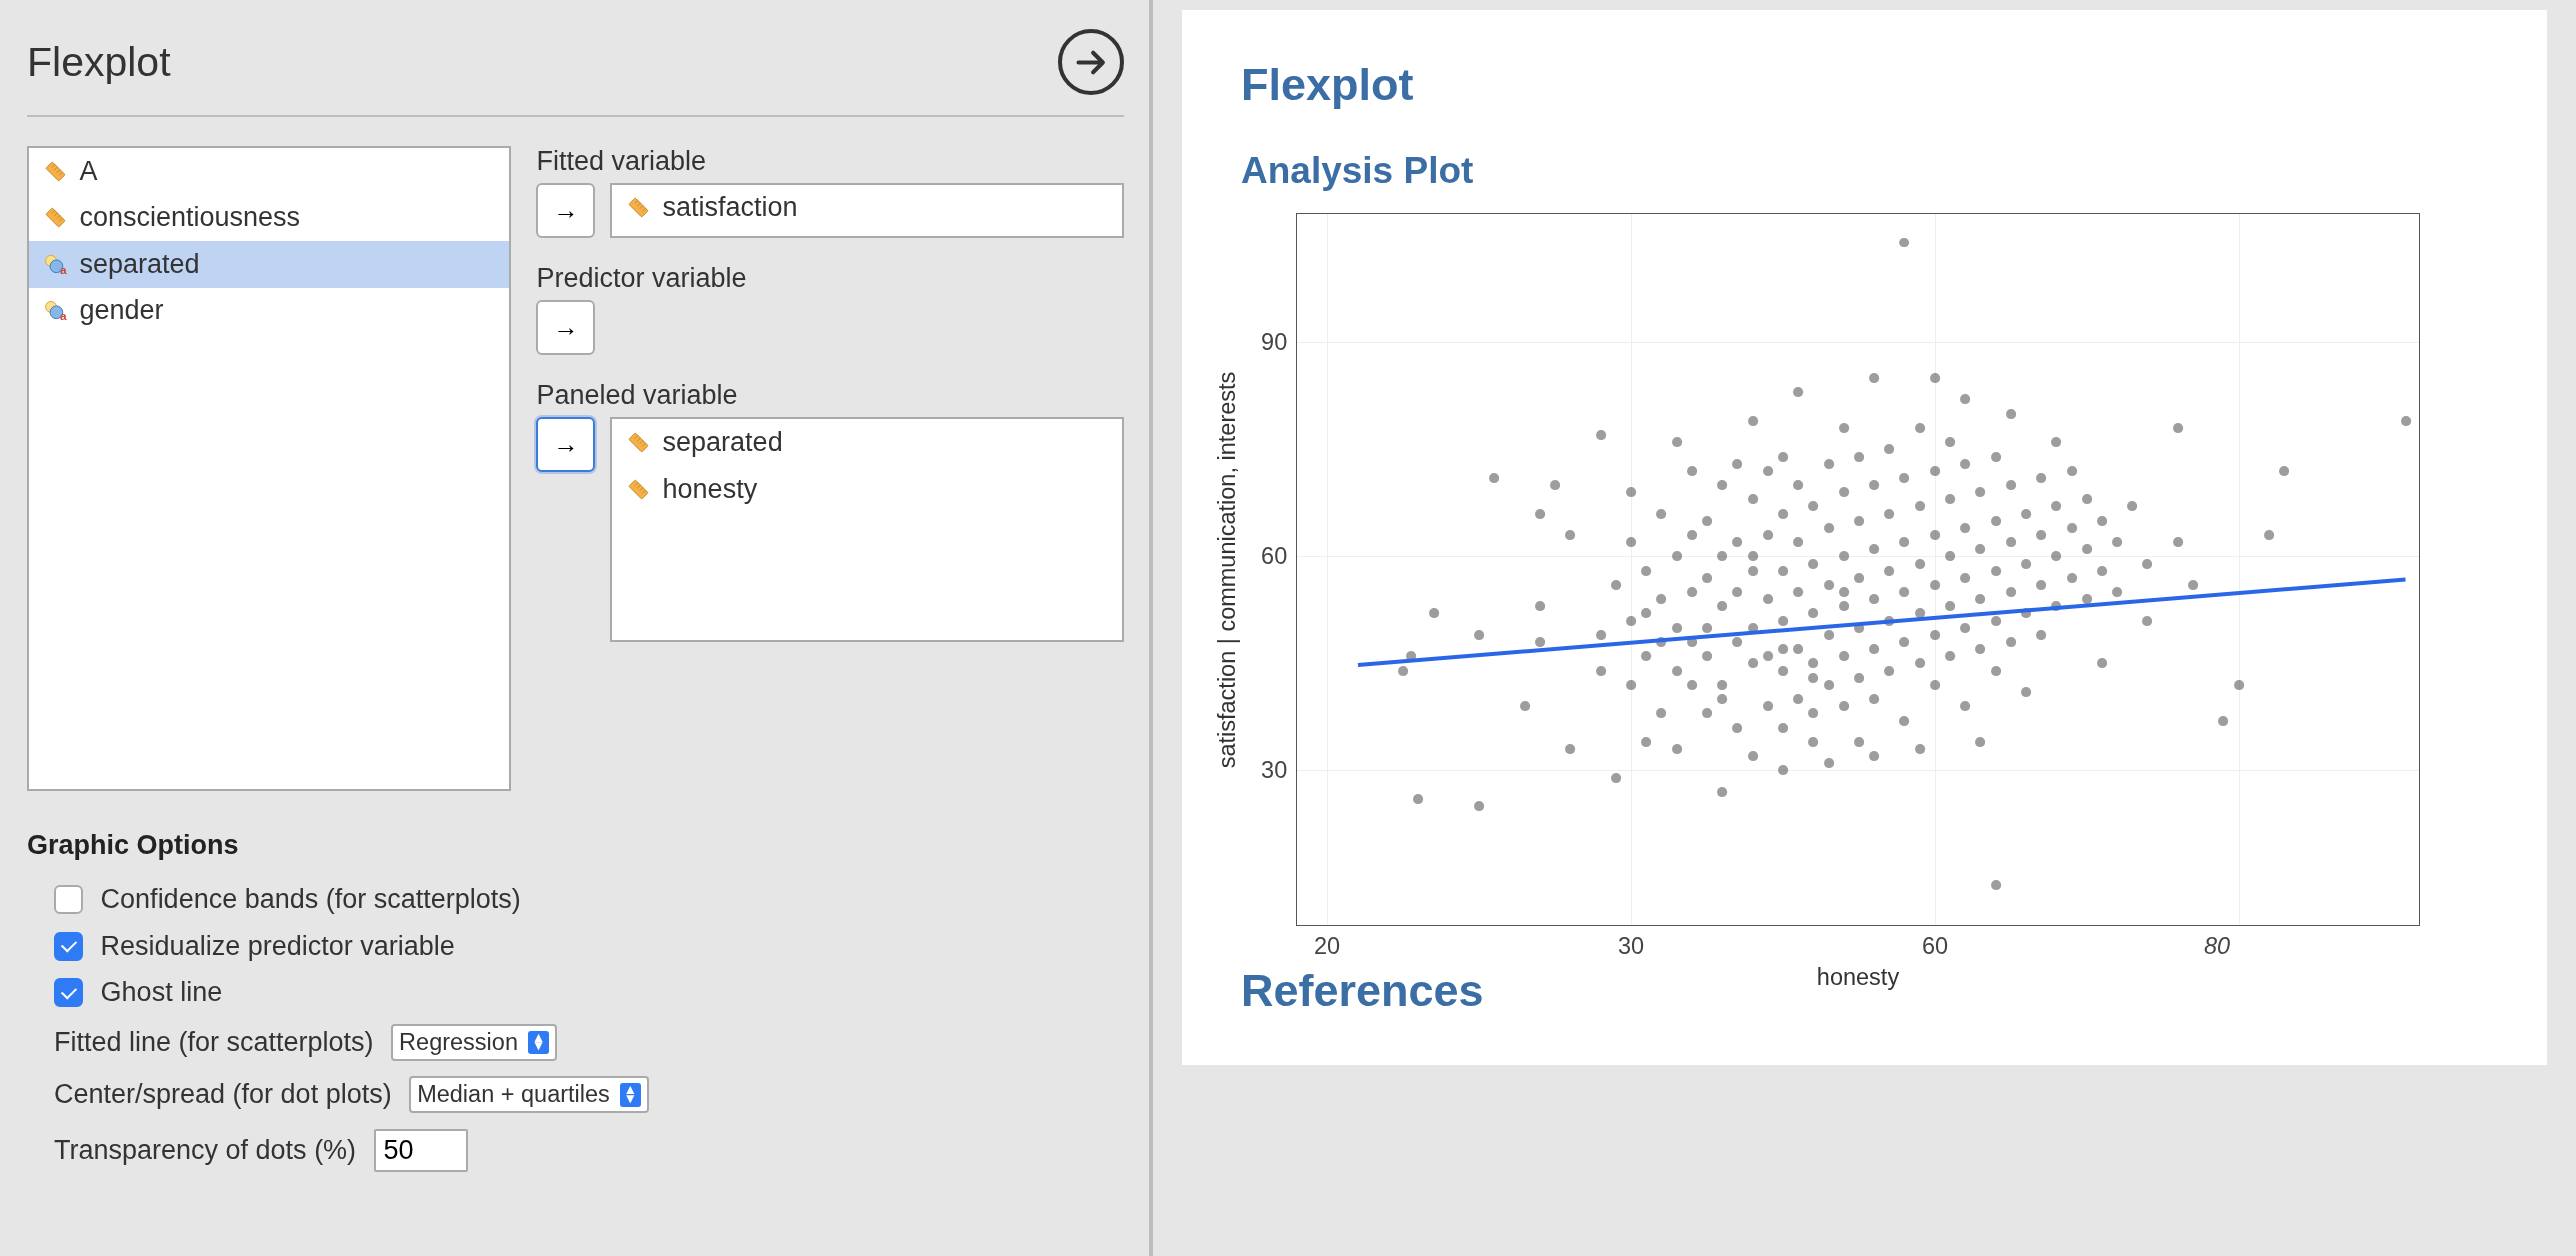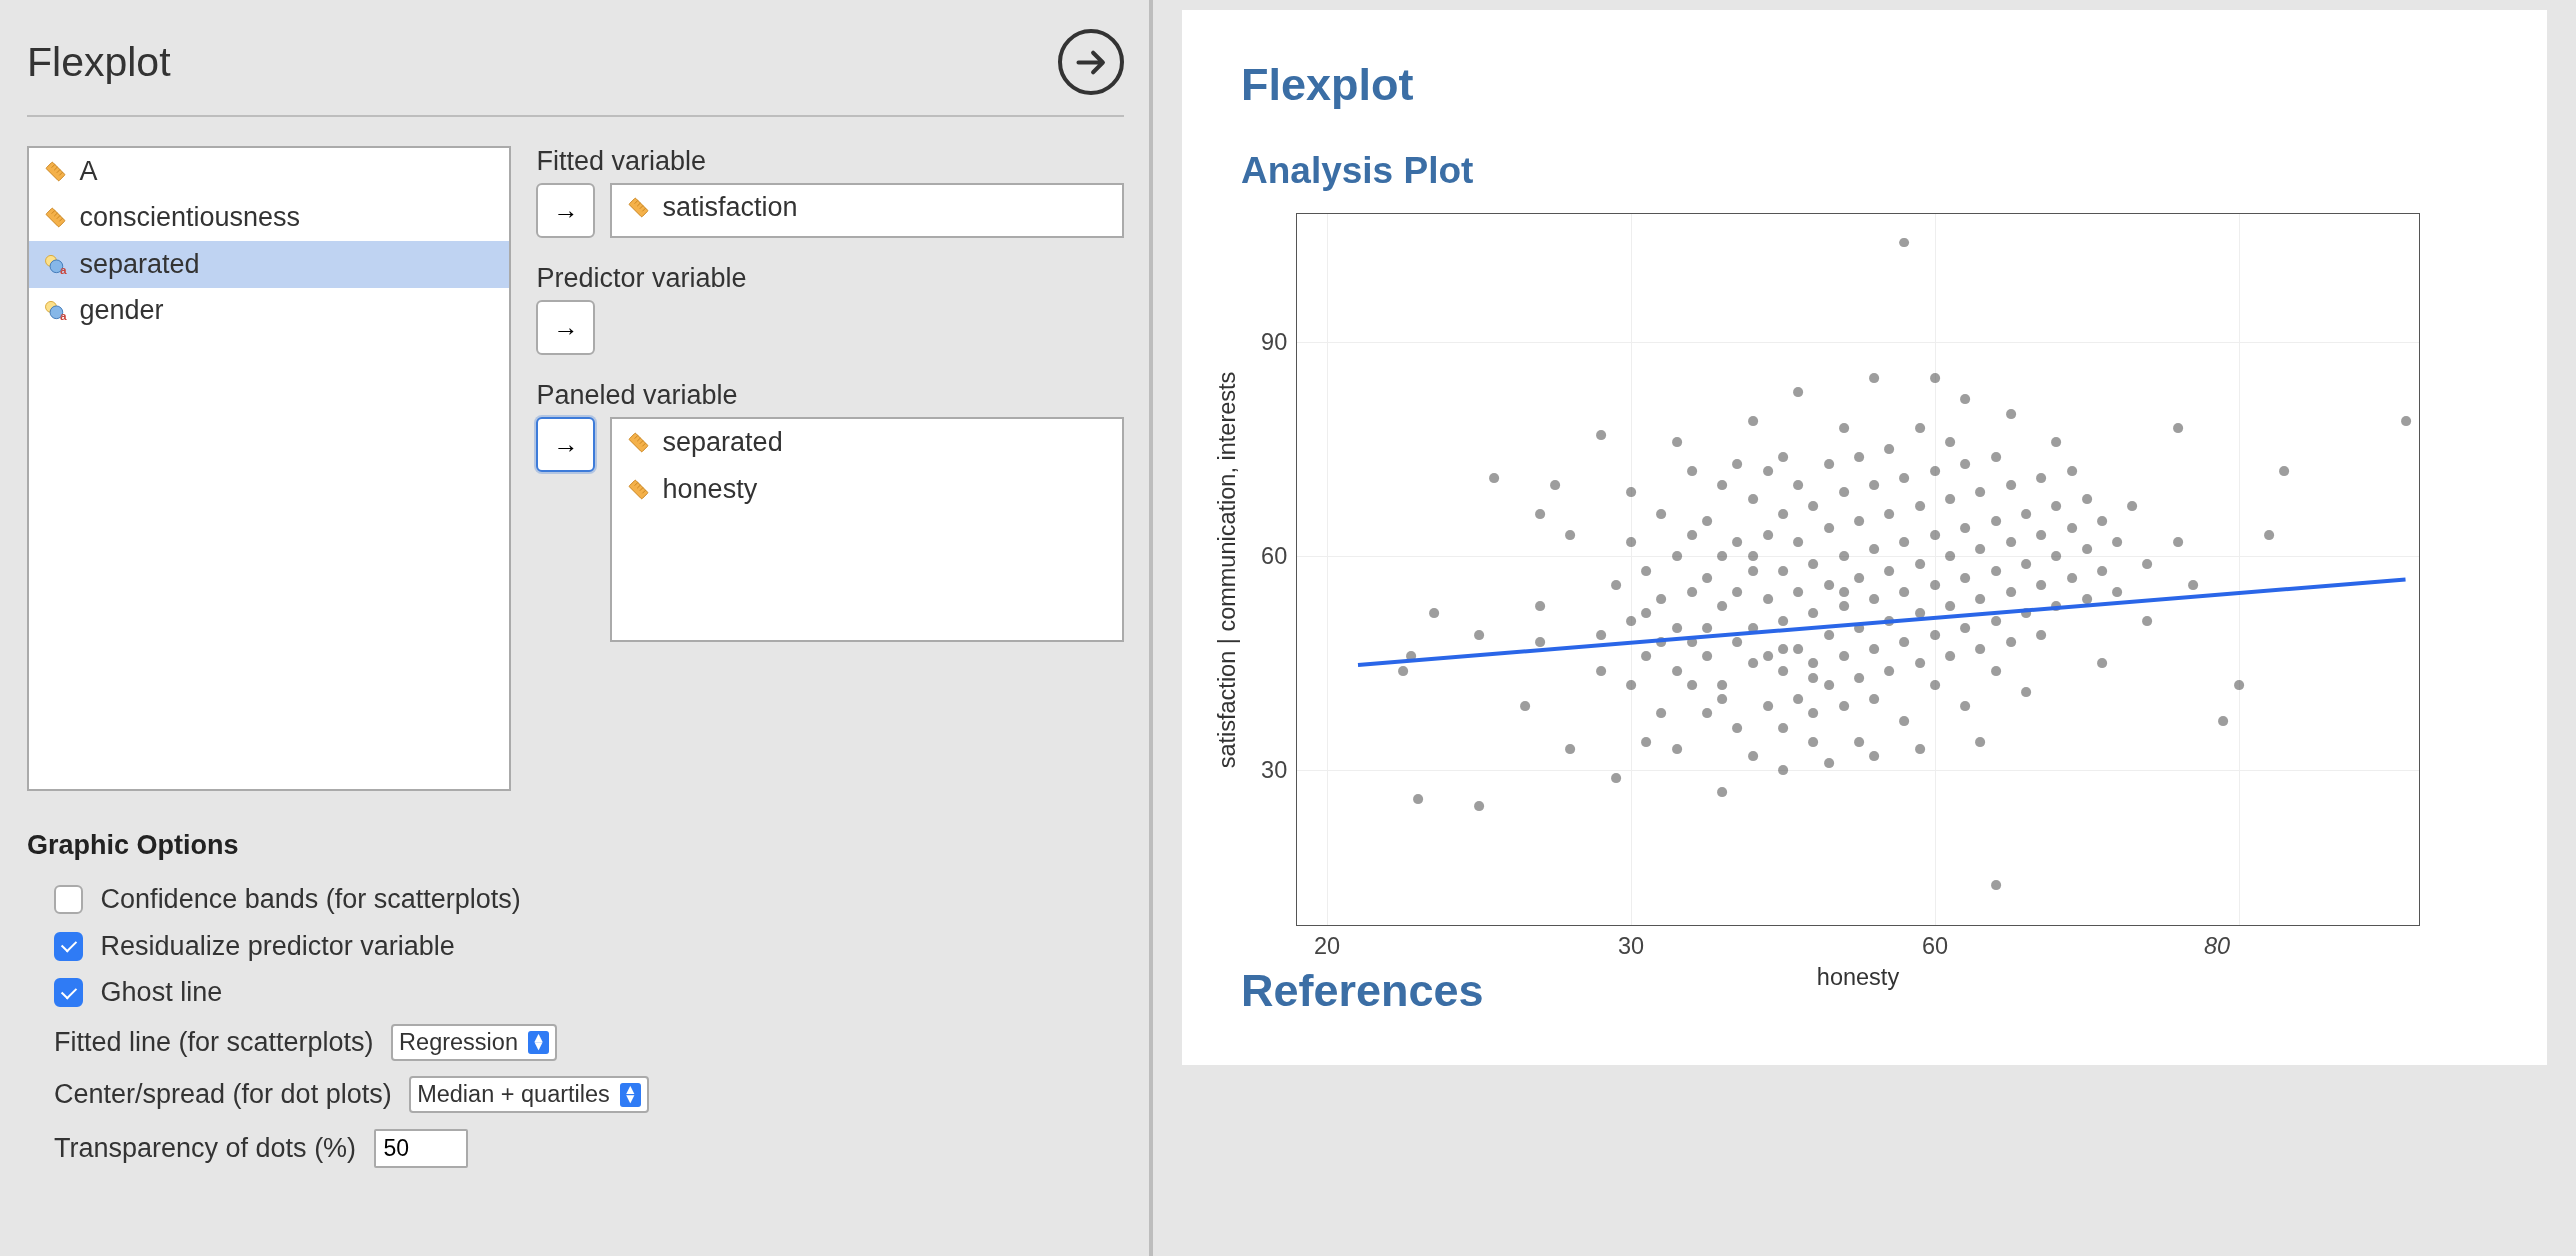--- a/index.html
+++ b/index.html
@@ -25,21 +25,21 @@
 .target-box{flex:1;background:#fff;border:2px solid #aaa;min-height:55px}
 .target-box.tall{min-height:211px}
 .target-box.taller{min-height:225px}
 .opts-title{font-size:27px;font-weight:700;color:#222;margin:0 0 23.5px 0}
 .opt-row{display:flex;align-items:center;gap:17.6px;margin:15.6px 0 15.6px 27px;font-size:27px;color:#333}
 .cb{width:29px;height:29px;border:2px solid #aaa;border-radius:5.9px;background:#fff;display:inline-flex;align-items:center;justify-content:center;flex-shrink:0}
 .cb.checked{background:#2f7bf5;border-color:#2f7bf5}
 .cb.checked::after{content:"";width:11.7px;height:6.8px;border-left:2.9px solid #fff;border-bottom:2.9px solid #fff;transform:rotate(-45deg);margin-top:-3.9px}
 .sel{background:#fff;border:2px solid #aaa;border-radius:3.9px;padding:2.9px 5.9px;font-size:23.5px;display:inline-flex;align-items:center}
 .sel-arrows{background:#2f7bf5;color:#fff;border-radius:2.9px;padding:0 3.9px;margin-left:9.8px;font-size:13.7px;display:inline-flex;flex-direction:column;line-height:8.8px;height:23.5px;justify-content:center}
-.num-in{width:94px;background:#fff;border:2px solid #aaa;padding:3.9px 7.8px;font-size:23px;border-radius:2px}
+.num-in{width:94px;background:#fff;border:2px solid #aaa;padding:3.9px 7.8px;font-size:27px;border-radius:2px}
 .right-panel{flex:1;background:#e6e6e6;padding:9.8px 29px}
 .output{background:#fff;margin:0;padding:43px 59px;min-height:1055px}
 .h1{font-size:45px;font-weight:700;color:#3b6ea5;margin:5.9px 0 39px 0}
 .h2{font-size:37px;font-weight:700;color:#3b6ea5;margin:29px 0 21.5px 0}
 .h1b{font-size:45px;font-weight:700;color:#3b6ea5;margin:39px 0 0 0}
 .plot{margin:7.8px 0 0 55px}
 .plot-frame{position:relative;width:1124px;height:713px;background:#fff;border:1.5px solid #555}
 .grid-v,.grid-h{position:absolute;background:#eee}
 .grid-v{top:0;bottom:0;width:1px}
 .grid-h{left:0;right:0;height:1px}

